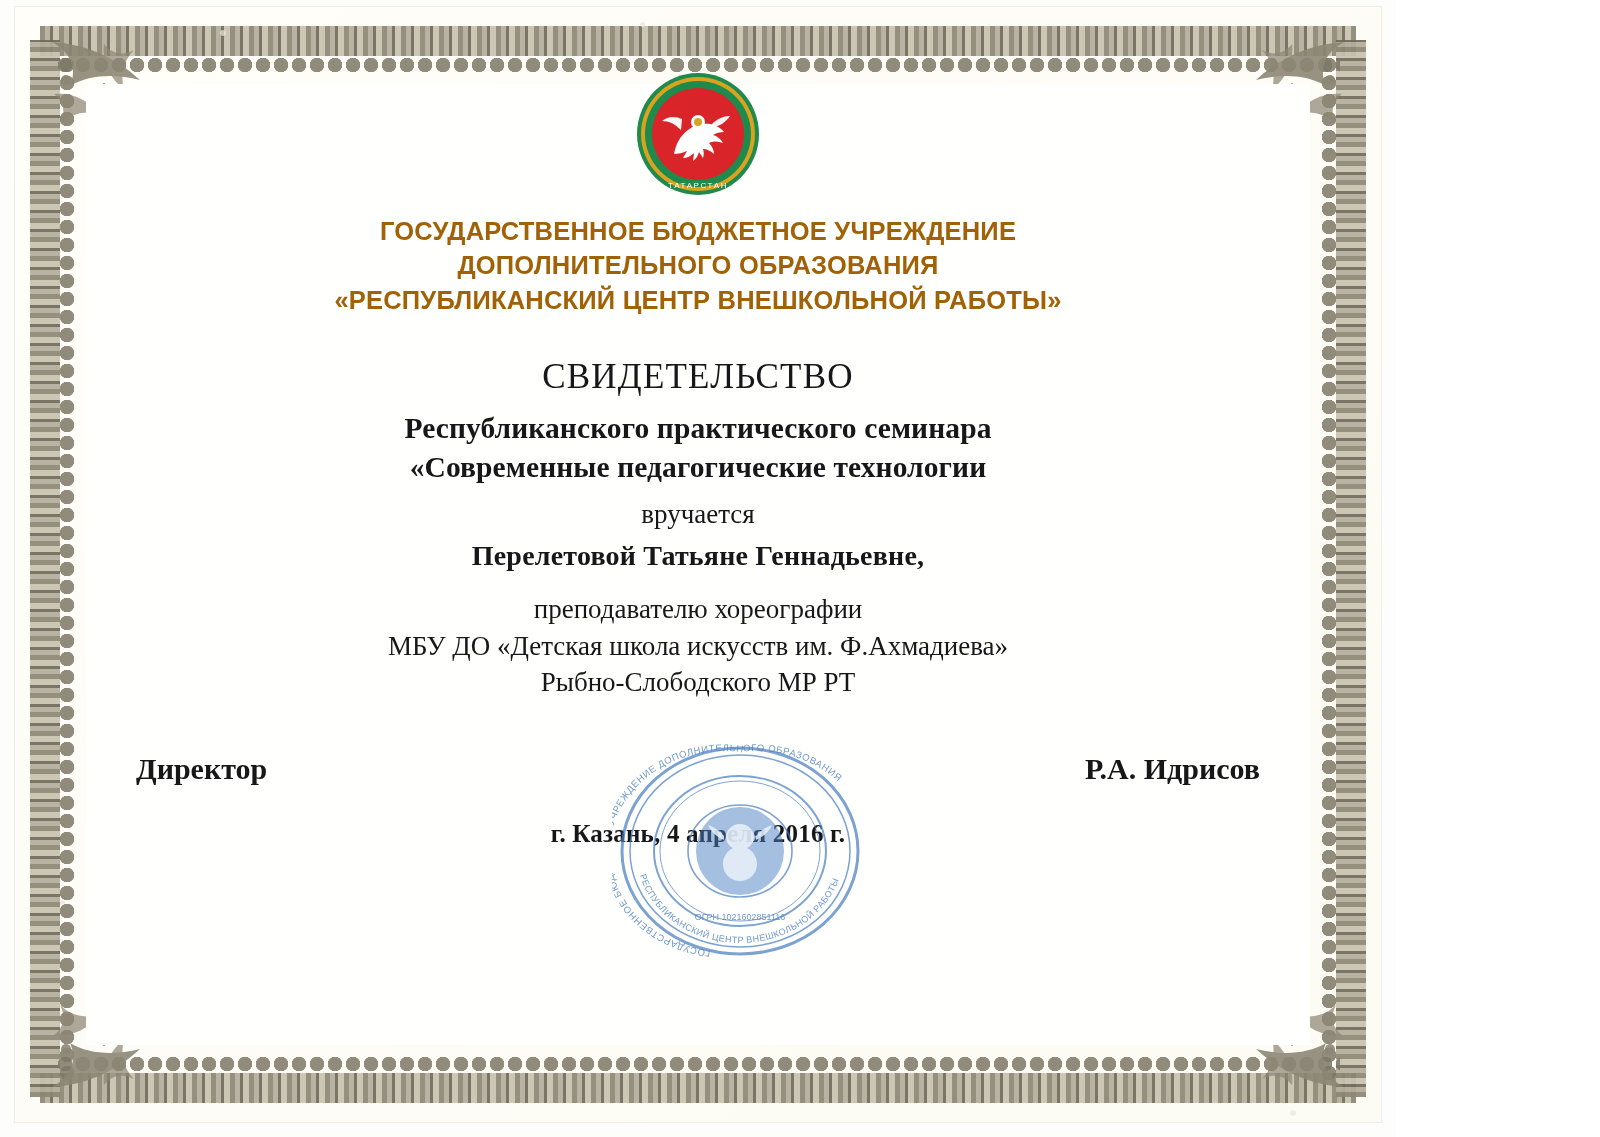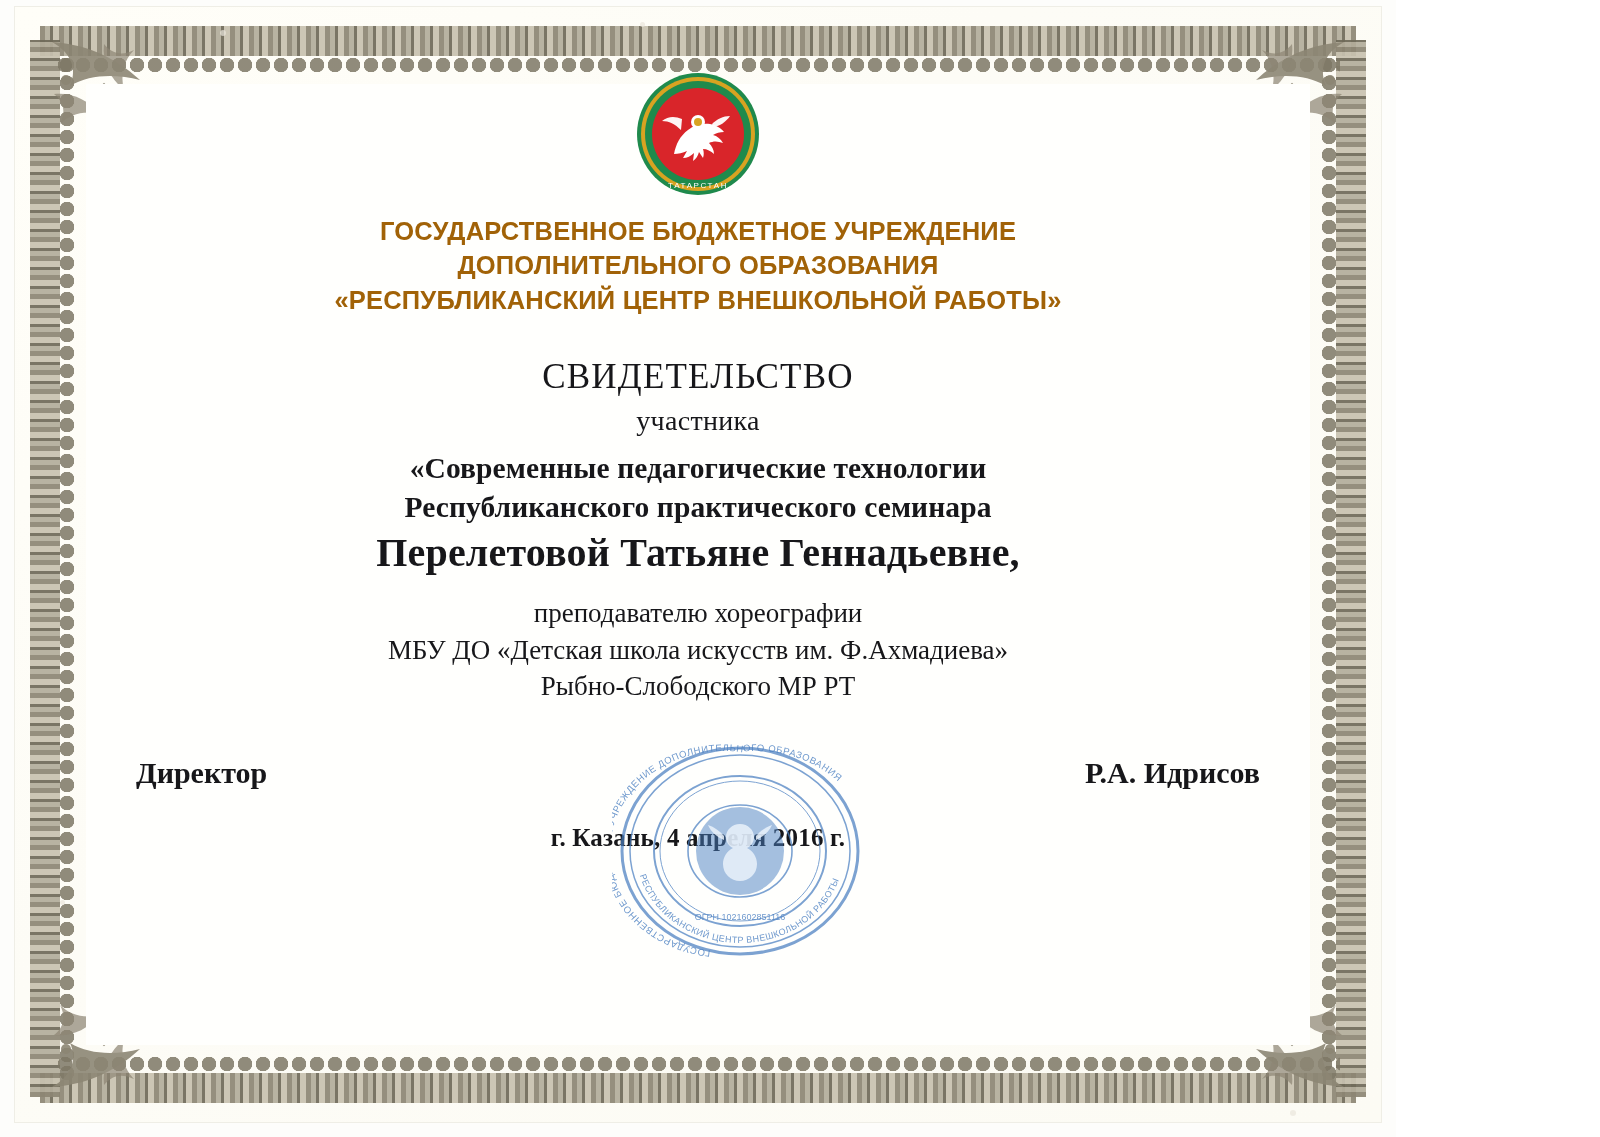--- a/index.html
+++ b/index.html
@@ -143,22 +143,22 @@
     line-height: 1.32;
     margin-top: 12px;
     letter-spacing: .1px;
   }
   .awarded-to-label {
     font-size: 27px;
     margin-top: 12px;
   }
   .recipient {
     font-weight: bold;
-    font-size: 40px;
-    margin-top: 2px;
+    font-size: 28px;
+    margin-top: 10px;
     letter-spacing: .2px;
   }
   .recipient-role,
   .recipient-org,
   .recipient-region {
     font-size: 27px;
     line-height: 1.28;
     margin-top: 2px;
   }
   .recipient-role { margin-top: 20px; }
@@ -291,27 +291,27 @@
       </svg>
     </div>
 
     <div class="org-block">
       <div class="org-line">ГОСУДАРСТВЕННОЕ БЮДЖЕТНОЕ УЧРЕЖДЕНИЕ</div>
       <div class="org-line">ДОПОЛНИТЕЛЬНОГО ОБРАЗОВАНИЯ</div>
       <div class="org-line">«РЕСПУБЛИКАНСКИЙ ЦЕНТР ВНЕШКОЛЬНОЙ РАБОТЫ»</div>
     </div>
 
     <div class="title">СВИДЕТЕЛЬСТВО</div>
-    <div class="subtitle">участника</div>
 
     <div class="seminar">
+      <div>Республиканского практического семинара</div>
       <div>«Современные педагогические технологии</div>
-      <div>Республиканского практического семинара</div>
     </div>
 
+    <div class="awarded-to-label">вручается</div>
 
     <div class="recipient">Перелетовой Татьяне Геннадьевне,</div>
     <div class="recipient-role">преподавателю хореографии</div>
     <div class="recipient-org">МБУ ДО «Детская школа искусств им. Ф.Ахмадиева»</div>
     <div class="recipient-region">Рыбно-Слободского МР РТ</div>
 
     <div class="signature-row">
       <div>Директор</div>
       <div>Р.А. Идрисов</div>
     </div>

